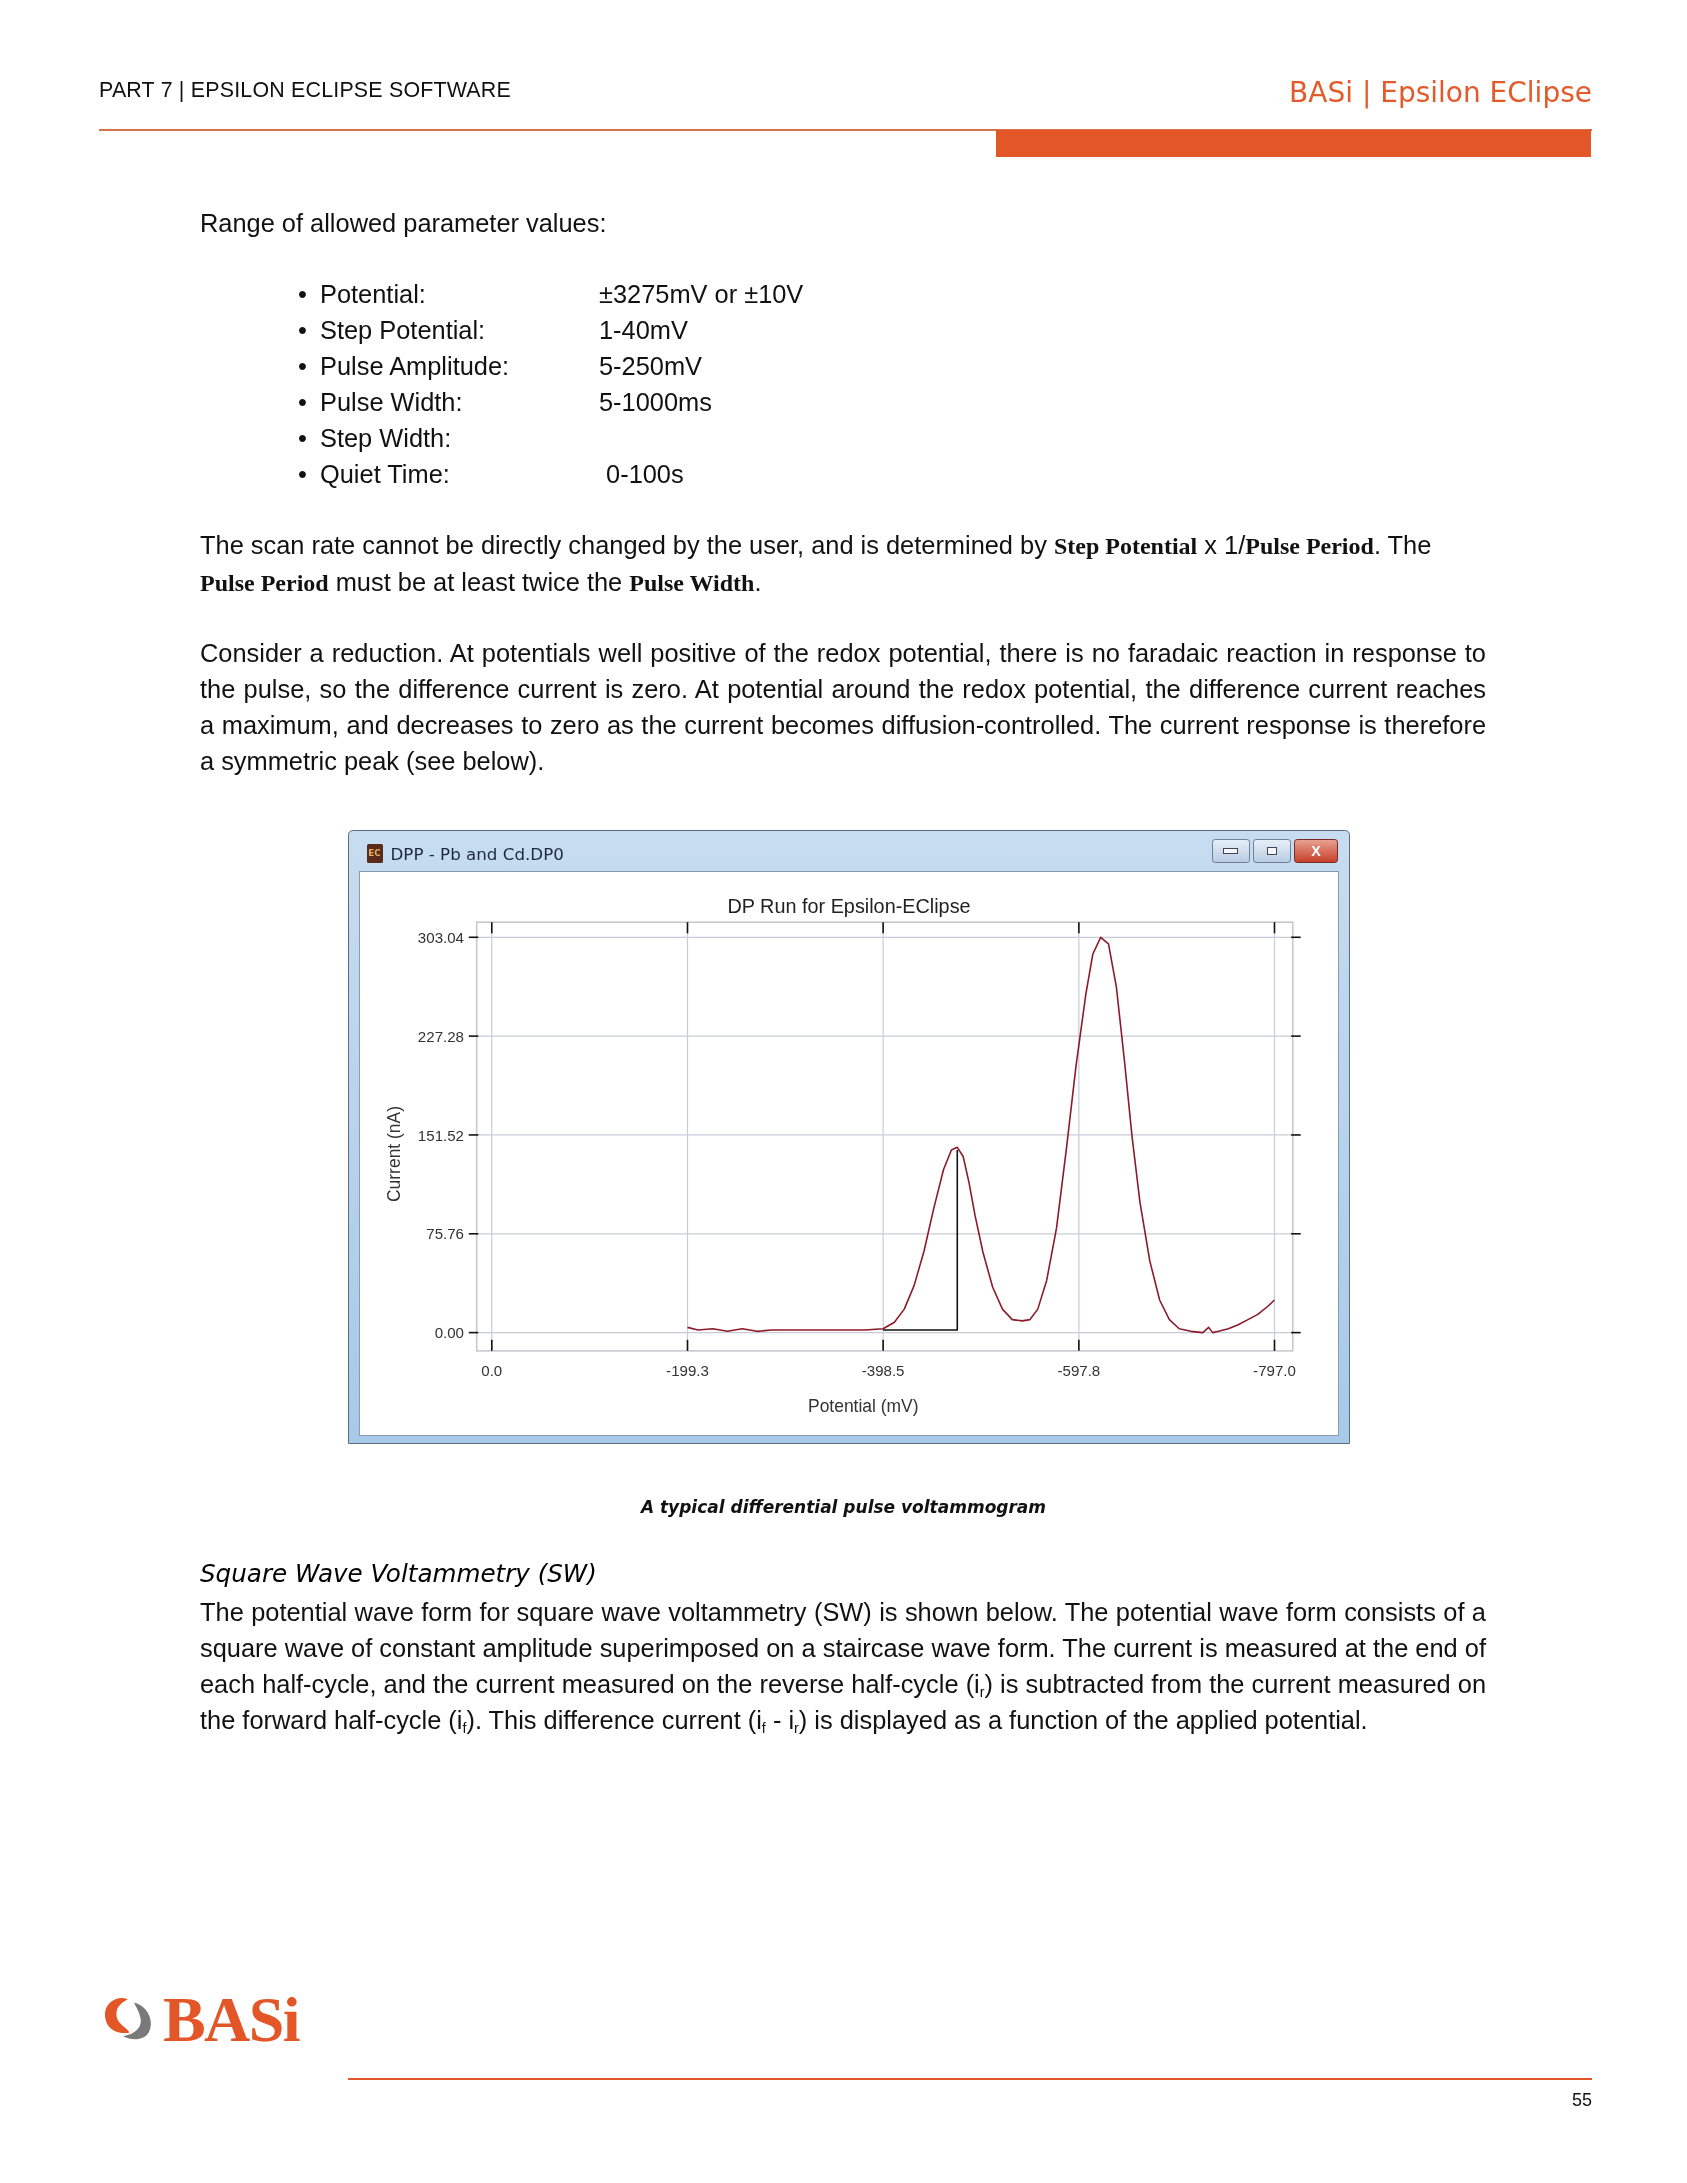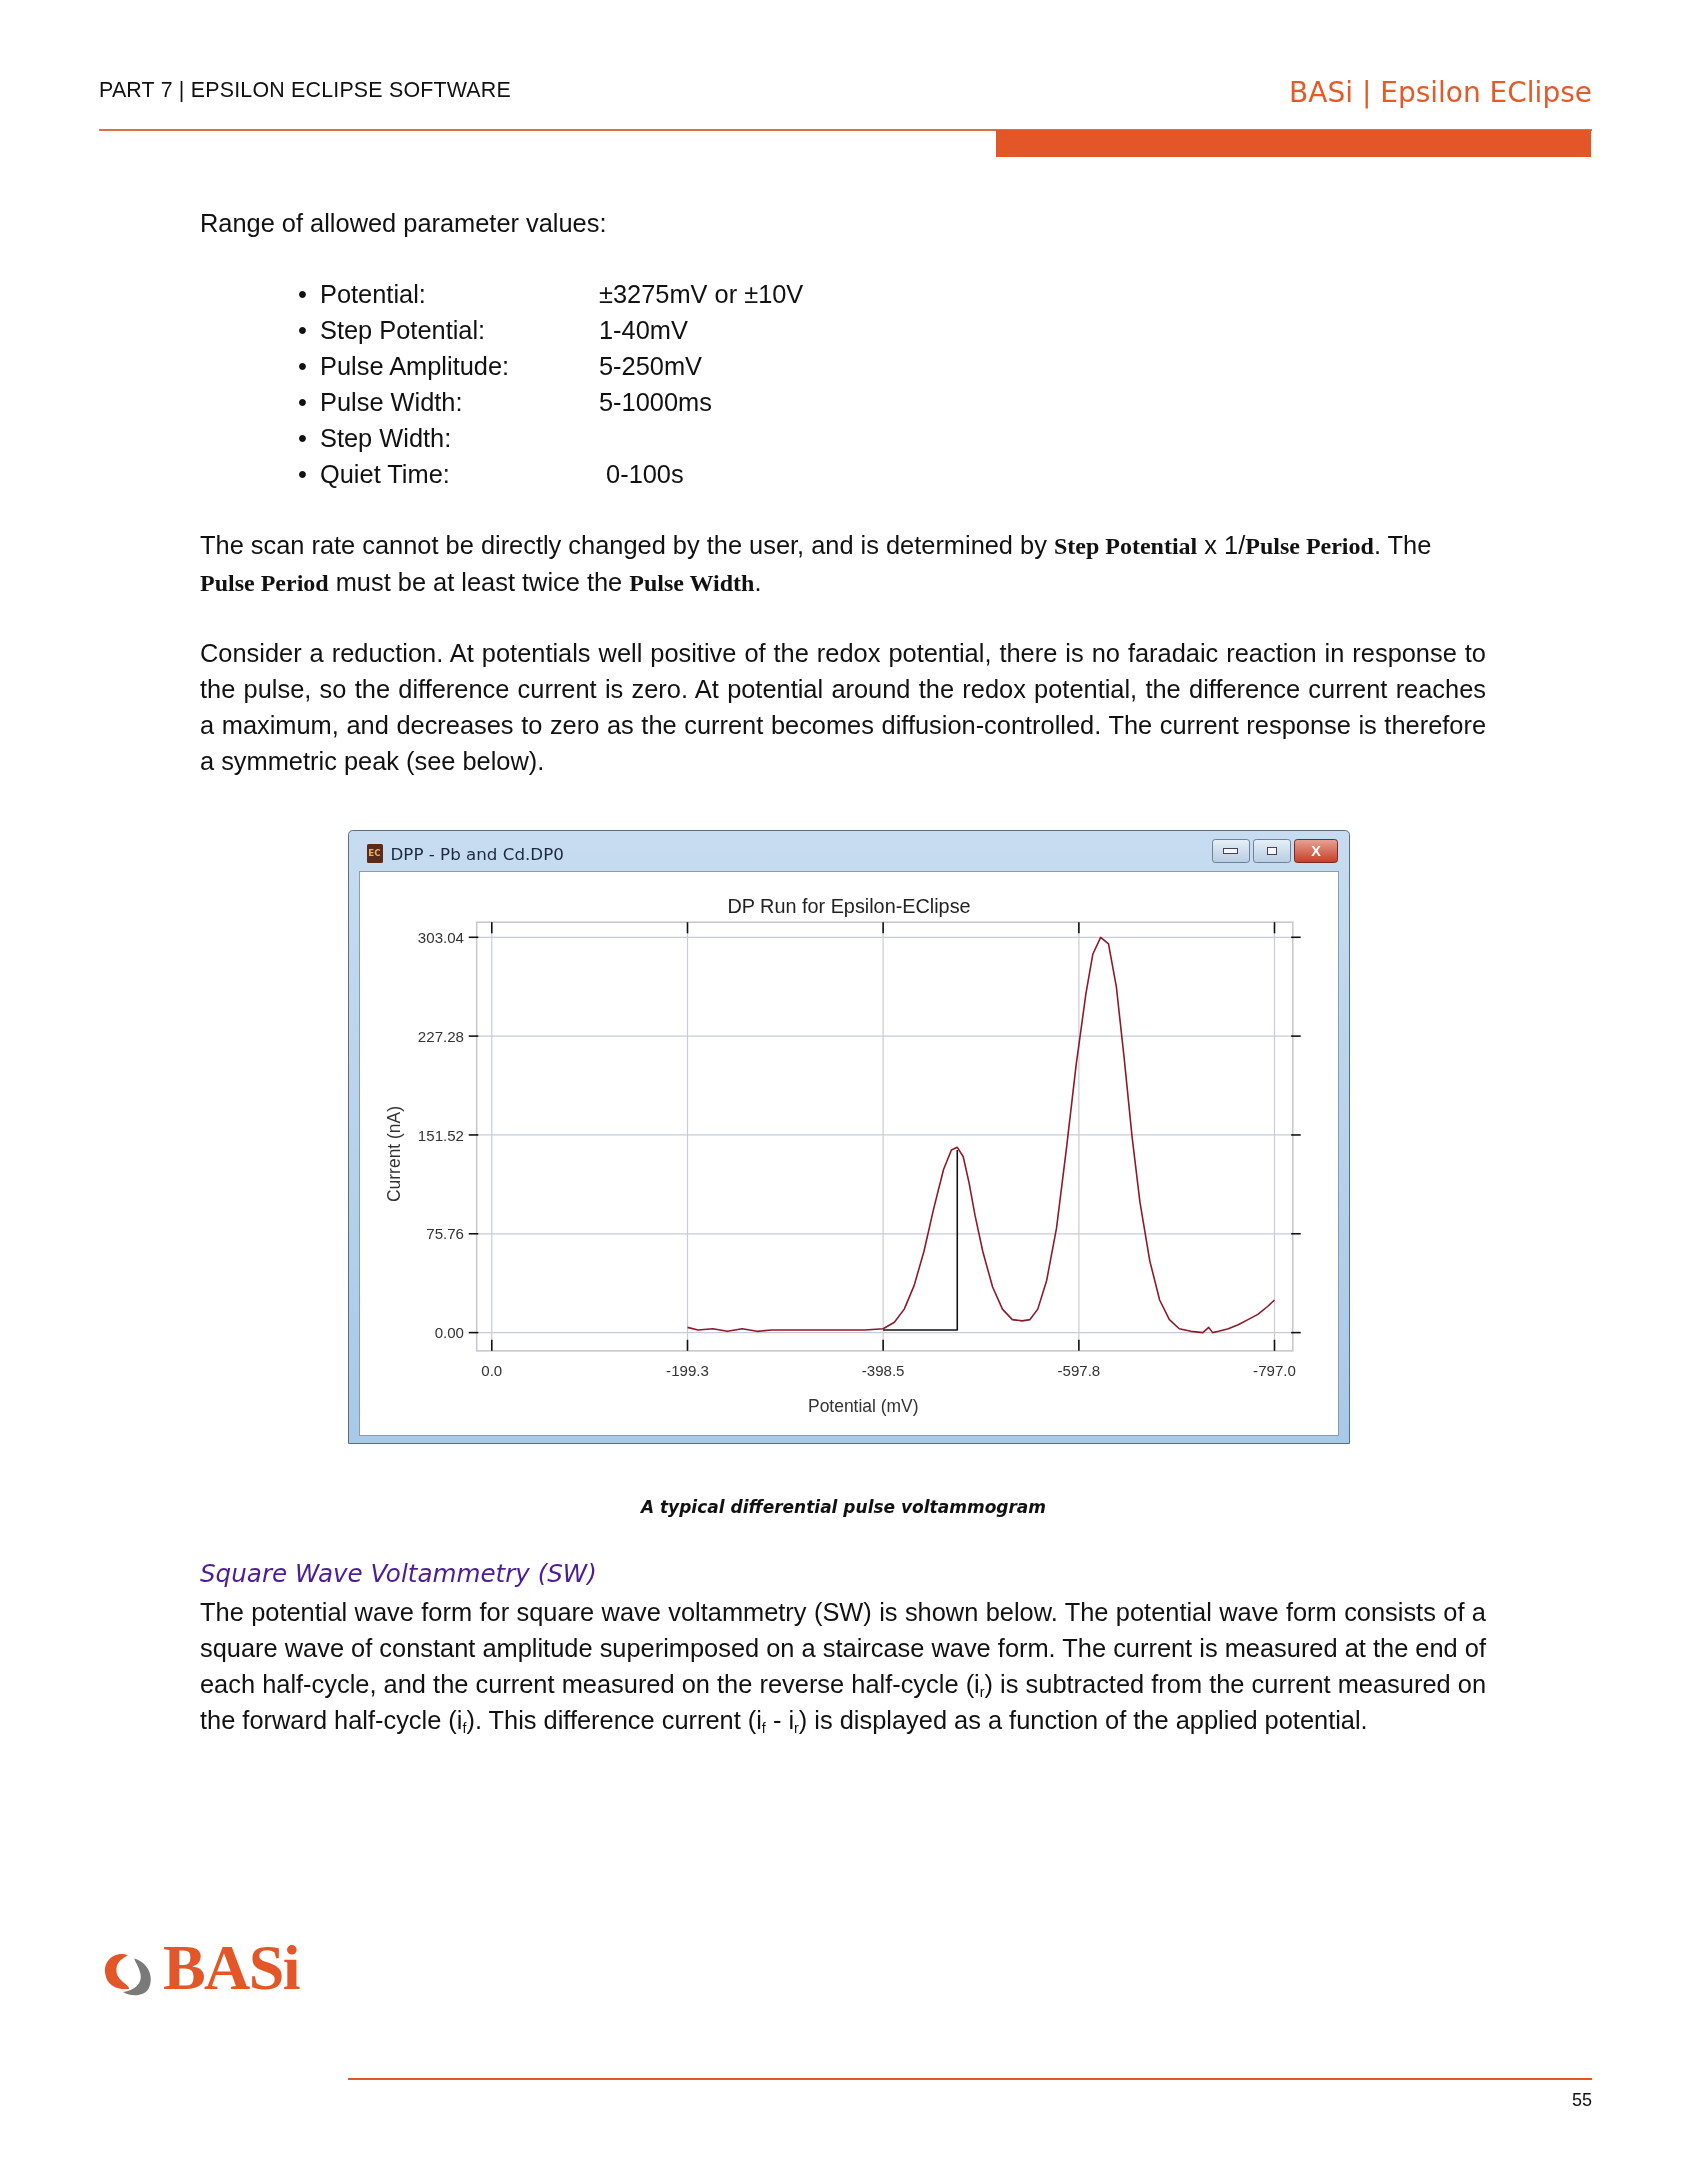--- a/index.html
+++ b/index.html
@@ -31,26 +31,26 @@
   .win-icon { width:16px; height:19px; background:#5a2a1a; border-radius:1.6px; color:#e8b060; font-size:8.7px; font-weight:bold; text-align:center; line-height:19px; }
   .wbtns { right:11px; top:8px; display:flex; gap:3.2px; }
   .wbtn { width:38px; height:24px; border:0.8px solid #6d8198; border-radius:3.2px; background:linear-gradient(#e6eff8,#b9cde2); display:flex; align-items:center; justify-content:center; box-sizing:border-box; }
   .wbtn.close { width:44px; background:linear-gradient(#e8a090,#c6402a); border-color:#7a2a20; color:#fff; font-weight:bold; font-size:14.3px; }
   .min-glyph { width:12.7px; height:4.8px; border:0.8px solid #445; background:#f4f6f9; }
   .max-glyph { width:9.5px; height:8px; border:1.6px solid #445; background:#f4f6f9; box-sizing:border-box; }
   .win-client { left:9.5px; top:40px; width:980px; height:565px; background:#fff; border:0.8px solid #8a9bb0; box-sizing:border-box; }
 
   .caption { left:0; width:1687px; top:1497px; text-align:center; font-size:17px; font-style:italic; font-weight:bold; font-family:"DejaVu Sans", sans-serif; }
 
-  .h-sw { left:200px; top:1559px; font-size:24.6px; font-style:italic; color:#4c1d95; font-family:"DejaVu Sans", sans-serif; }
+  .h-sw { left:200px; top:1559px; font-size:24.6px; font-style:italic; color:#000000; font-family:"DejaVu Sans", sans-serif; }
   .p4 { top:1594px; text-align:justify; }
   sub { font-size:14.3px; vertical-align:-4px; line-height:0; }
 
   
-  .logo { left:99px; top:1936px; display:flex; align-items:flex-end; }
+  .logo { left:99px; top:1988px; display:flex; align-items:flex-start; }
   .logo-text { font-family:"Liberation Serif", serif; font-weight:bold; font-size:64px; color:#e35627; letter-spacing:-1.6px; line-height:1; }
   .ftr-rule { left:348px; top:2078px; width:1244px; height:2.4px; background:#e35627; }
   .pagenum { right:95px; top:2090px; font-size:18px; color:#111; }
 </style>
 </head>
 <body>
 
 <div class="abs hdr-left">PART 7 | EPSILON ECLIPSE SOFTWARE</div>
 <div class="abs hdr-right">BASi | Epsilon EClipse</div>
 <div class="abs hdr-rule"></div>

